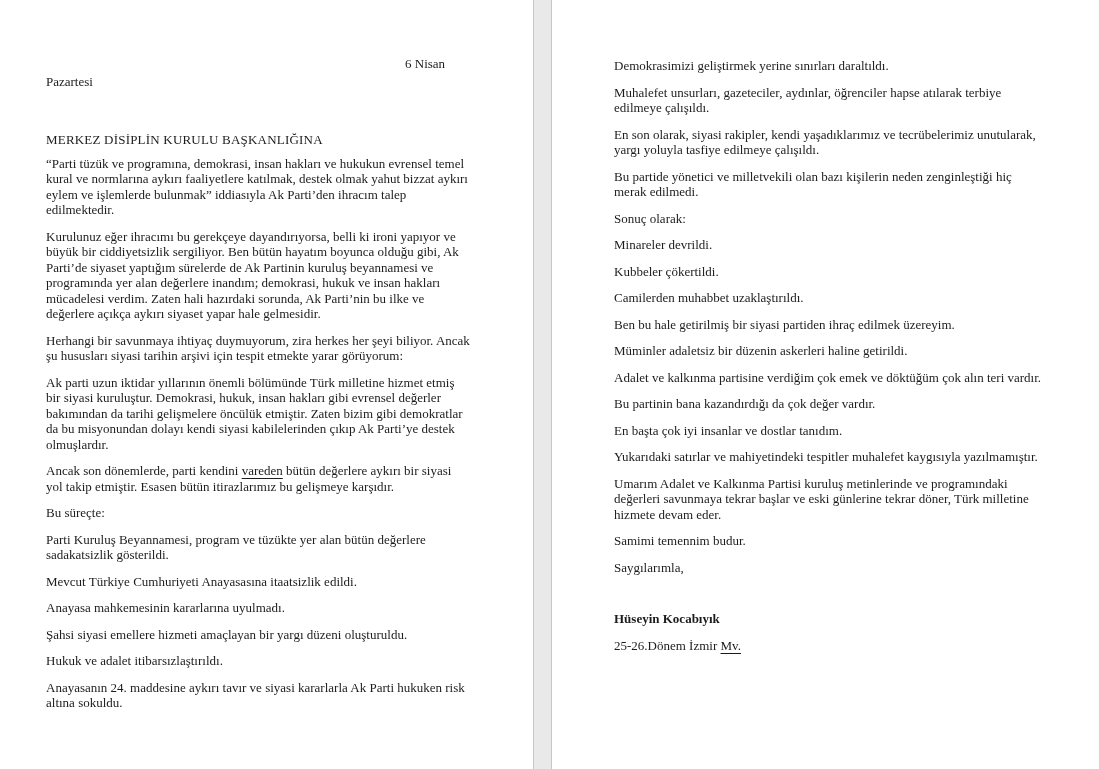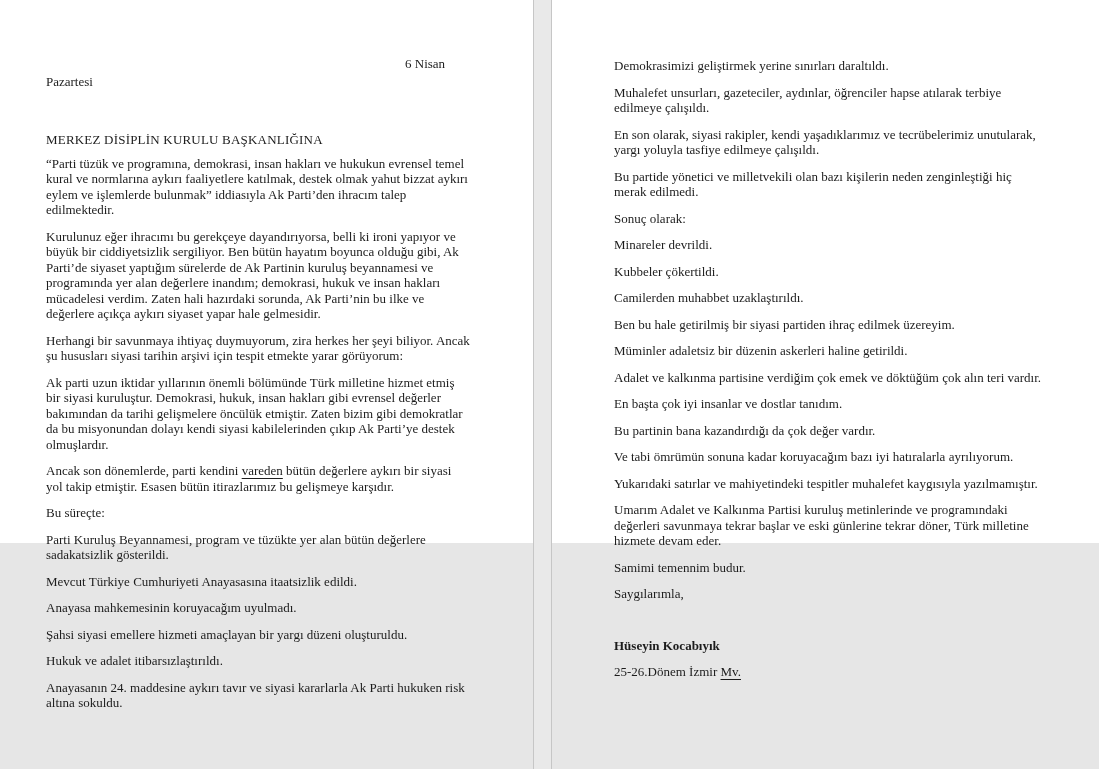--- a/index.html
+++ b/index.html
@@ -4,21 +4,21 @@
 <style>
   html,body{margin:0;padding:0;}
   body{
     position:relative;
     width:1099px;height:769px;
     overflow:hidden;
     background:#e6e6e6;
     font-family:"Liberation Serif","DejaVu Serif",serif;
   }
   .page{
-    position:absolute;top:0;height:543px;
+    position:absolute;top:0;height:769px;
     background:#ffffff;
     color:#1c1c1c;
     font-size:13px;
     line-height:15.5px;
     box-sizing:border-box;
   }
   .page-left{left:0;width:533px;padding:56px 63px 0 46px;}
   .page-right{left:552px;width:547px;padding:58px 55px 12px 62px;}
   .gutter{
     position:absolute;top:0;left:533px;width:19px;height:769px;
@@ -48,42 +48,41 @@
   <p>Pazartesi</p>
   <p class="heading">MERKEZ DİSİPLİN KURULU BAŞKANLIĞINA</p>
   <p>“Parti tüzük ve programına, demokrasi, insan hakları ve hukukun evrensel temel kural ve normlarına aykırı faaliyetlere katılmak, destek olmak yahut bizzat aykırı eylem ve işlemlerde bulunmak” iddiasıyla Ak Parti’den ihracım talep edilmektedir.</p>
   <p>Kurulunuz eğer ihracımı bu gerekçeye dayandırıyorsa, belli ki ironi yapıyor ve büyük bir ciddiyetsizlik sergiliyor. Ben bütün hayatım boyunca olduğu gibi, Ak Parti’de siyaset yaptığım sürelerde de Ak Partinin kuruluş beyannamesi ve programında yer alan değerlere inandım; demokrasi, hukuk ve insan hakları mücadelesi verdim. Zaten hali hazırdaki sorunda, Ak Parti’nin bu ilke ve değerlere açıkça aykırı siyaset yapar hale gelmesidir.</p>
   <p>Herhangi bir savunmaya ihtiyaç duymuyorum, zira herkes her şeyi biliyor. Ancak şu hususları siyasi tarihin arşivi için tespit etmekte yarar görüyorum:</p>
   <p>Ak parti uzun iktidar yıllarının önemli bölümünde Türk milletine hizmet etmiş bir siyasi kuruluştur. Demokrasi, hukuk, insan hakları gibi evrensel değerler bakımından da tarihi gelişmelere öncülük etmiştir. Zaten bizim gibi demokratlar da bu misyonundan dolayı kendi siyasi kabilelerinden çıkıp Ak Parti’ye destek olmuşlardır.</p>
   <p><span>Ancak son dönemlerde, parti kendini </span><span class="misspell">vareden</span><span> bütün değerlere aykırı bir siyasi yol takip etmiştir. Esasen bütün itirazlarımız bu gelişmeye karşıdır.</span></p>
   <p>Bu süreçte:</p>
   <p>Parti Kuruluş Beyannamesi, program ve tüzükte yer alan bütün değerlere sadakatsizlik gösterildi.</p>
   <p>Mevcut Türkiye Cumhuriyeti Anayasasına itaatsizlik edildi.</p>
-  <p>Anayasa mahkemesinin koruyacağım uyulmadı.</p>
+  <p>Anayasa mahkemesinin kararlarına uyulmadı.</p>
   <p>Şahsi siyasi emellere hizmeti amaçlayan bir yargı düzeni oluşturuldu.</p>
   <p>Hukuk ve adalet itibarsızlaştırıldı.</p>
   <p>Anayasanın 24. maddesine aykırı tavır ve siyasi kararlarla Ak Parti hukuken risk altına sokuldu.</p>
 </div>
 
 <div class="gutter"></div>
 
 <div class="page page-right">
   <p>Demokrasimizi geliştirmek yerine sınırları daraltıldı.</p>
   <p>Muhalefet unsurları, gazeteciler, aydınlar, öğrenciler hapse atılarak terbiye edilmeye çalışıldı.</p>
   <p>En son olarak, siyasi rakipler, kendi yaşadıklarımız ve tecrübelerimiz unutularak, yargı yoluyla tasfiye edilmeye çalışıldı.</p>
   <p>Bu partide yönetici ve milletvekili olan bazı kişilerin neden zenginleştiği hiç merak edilmedi.</p>
   <p>Sonuç olarak:</p>
   <p>Minareler devrildi.</p>
   <p>Kubbeler çökertildi.</p>
   <p>Camilerden muhabbet uzaklaştırıldı.</p>
   <p>Ben bu hale getirilmiş bir siyasi partiden ihraç edilmek üzereyim.</p>
   <p>Müminler adaletsiz bir düzenin askerleri haline getirildi.</p>
   <p>Adalet ve kalkınma partisine verdiğim çok emek ve döktüğüm çok alın teri vardır.</p>
+  <p>Bu partinin bana kazandırdığı da çok değer vardır.</p>
   <p>En başta çok iyi insanlar ve dostlar tanıdım.</p>
-  <p>Bu partinin bana kazandırdığı da çok değer vardır.</p>
-  <p>Ve tabi ömrümün sonuna kadar koruyacağım bazı iyi hatıralarla ayrılıyorum.</p>
   <p>Yukarıdaki satırlar ve mahiyetindeki tespitler muhalefet kaygısıyla yazılmamıştır.</p>
   <p>Umarım Adalet ve Kalkınma Partisi kuruluş metinlerinde ve programındaki değerleri savunmaya tekrar başlar ve eski günlerine tekrar döner, Türk milletine hizmete devam eder.</p>
   <p>Samimi temennim budur.</p>
   <p>Saygılarımla,</p>
   <p class="sig-name">Hüseyin Kocabıyık</p>
   <p><span>25-26.Dönem İzmir </span><span class="misspell">Mv.</span></p>
 </div>
 
 </body></html>

